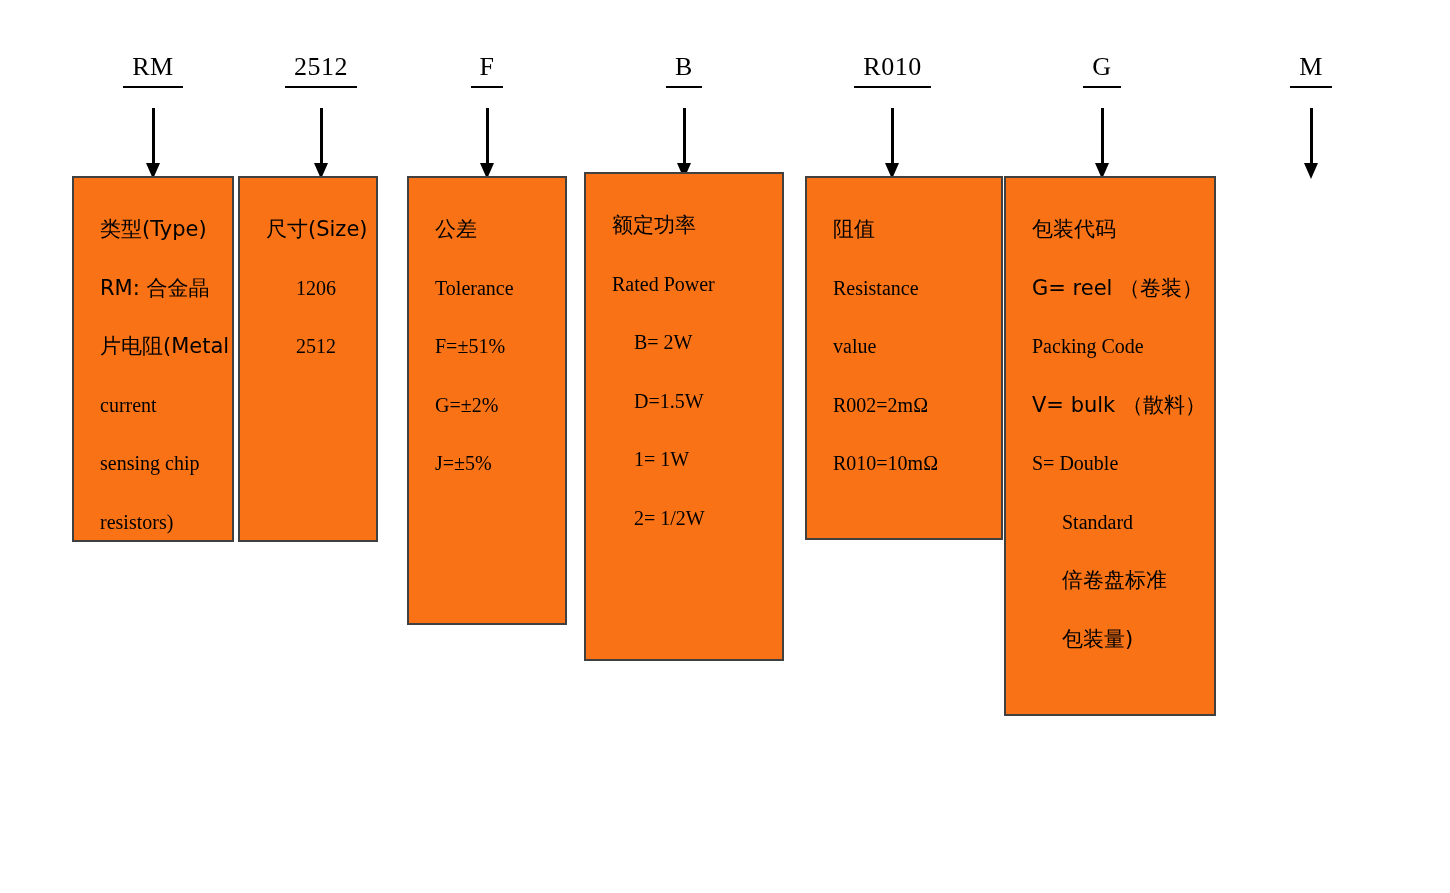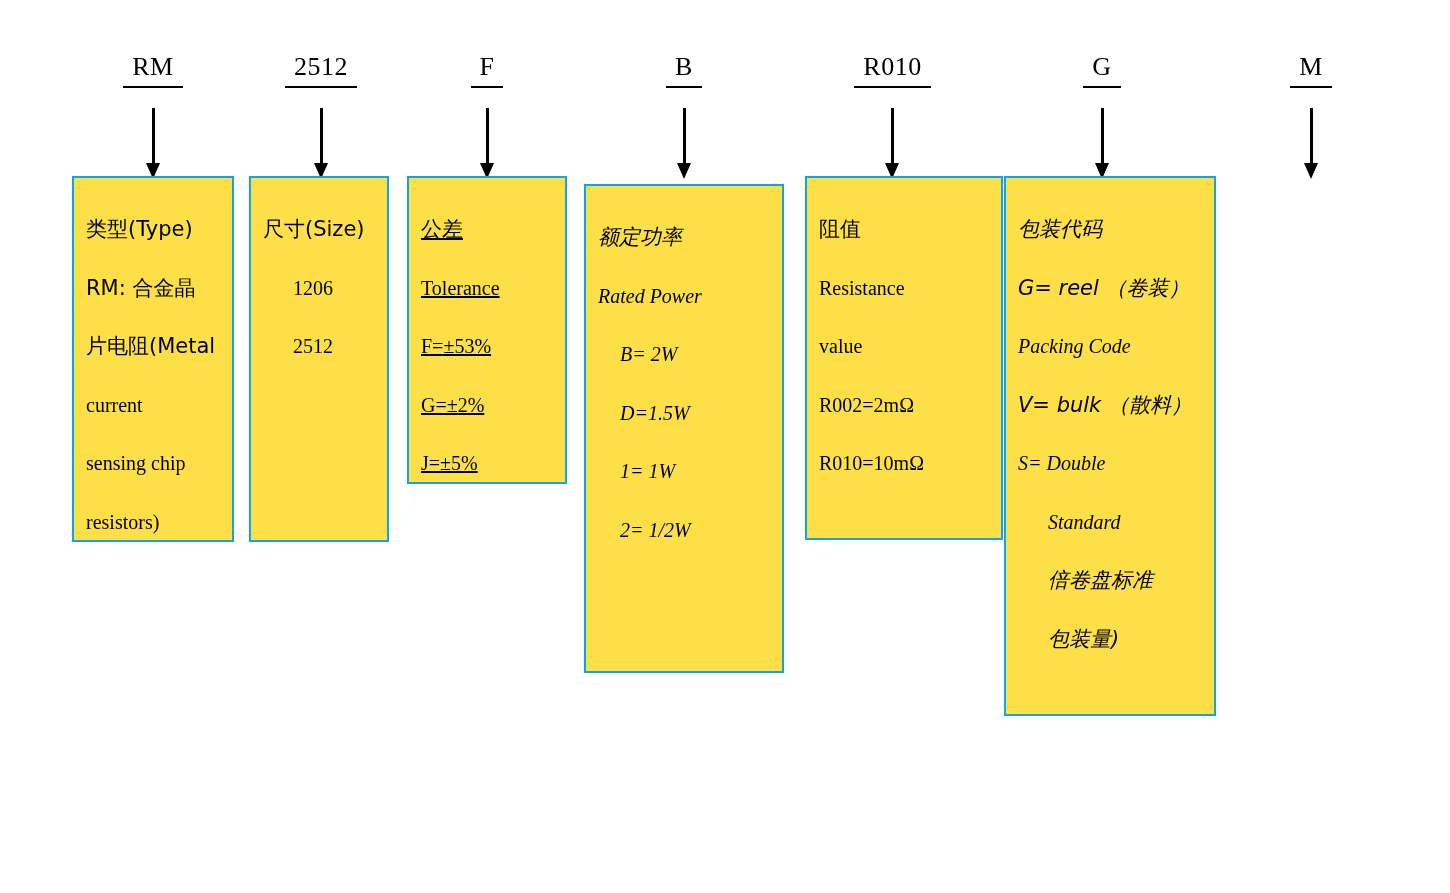--- a/index.html
+++ b/index.html
@@ -55,23 +55,24 @@
     top: 55px;
     width: 0;
     height: 0;
     border-left: 7.5px solid transparent;
     border-right: 7.5px solid transparent;
     border-top: 16px solid #000;
   }
   
   .box {
     position: absolute;
-    border: 2px solid #0ea5e9;
+    border: 2px solid #404040;
     box-sizing: border-box;
-    background: #fde047;
+    background: #f97316;
+    padding-left: 14px;
   }
   .box-inner {
     padding: 22px 0 0 12px;
   }
   .line {
     font-size: 20px;
     line-height: 58.5px;
     white-space: nowrap;
   }
   .line.indent {
@@ -105,47 +106,47 @@
         <div class="line">current</div>
         <div class="line">sensing chip</div>
         <div class="line">resistors)</div>
       </div>
     </div>
     <div class="code-header" style="left: 231px; width: 180px;"><span class="code-text">2512</span></div>
     <div class="arrow" style="left: 319.5px;">
       <div class="stem"></div>
       <div class="head"></div>
     </div>
-    <div class="box" style="left: 249px; top: 176px; width: 140px; height: 366px;">
+    <div class="box" style="left: 238px; top: 176px; width: 140px; height: 366px;">
       <div class="box-inner">
         <div class="line cjk">尺寸(Size)</div>
         <div class="line indent">1206</div>
         <div class="line indent">2512</div>
       </div>
     </div>
     <div class="code-header" style="left: 397px; width: 180px;"><span class="code-text">F</span></div>
     <div class="arrow" style="left: 485.5px;">
       <div class="stem"></div>
       <div class="head"></div>
     </div>
-    <div class="box" style="left: 407px; top: 176px; width: 160px; height: 308px; text-decoration: underline;">
+    <div class="box" style="left: 407px; top: 176px; width: 160px; height: 449px;">
       <div class="box-inner">
         <div class="line cjk">公差</div>
         <div class="line">Tolerance</div>
-        <div class="line">F=±53%</div>
+        <div class="line">F=±51%</div>
         <div class="line">G=±2%</div>
         <div class="line">J=±5%</div>
       </div>
     </div>
     <div class="code-header" style="left: 594px; width: 180px;"><span class="code-text">B</span></div>
     <div class="arrow" style="left: 682.5px;">
       <div class="stem"></div>
       <div class="head"></div>
     </div>
-    <div class="box" style="left: 584px; top: 184px; width: 200px; height: 489px; font-style: italic;">
+    <div class="box" style="left: 584px; top: 172px; width: 200px; height: 489px;">
       <div class="box-inner">
         <div class="line cjk">额定功率</div>
         <div class="line">Rated Power</div>
         <div class="line indent-sm">B= 2W</div>
         <div class="line indent-sm">D=1.5W</div>
         <div class="line indent-sm">1= 1W</div>
         <div class="line indent-sm">2= 1/2W</div>
       </div>
     </div>
     <div class="code-header" style="left: 802.5px; width: 180px;"><span class="code-text">R010</span></div>
@@ -160,21 +161,21 @@
         <div class="line">value</div>
         <div class="line">R002=2mΩ</div>
         <div class="line">R010=10mΩ</div>
       </div>
     </div>
     <div class="code-header" style="left: 1012px; width: 180px;"><span class="code-text">G</span></div>
     <div class="arrow" style="left: 1100.5px;">
       <div class="stem"></div>
       <div class="head"></div>
     </div>
-    <div class="box" style="left: 1004px; top: 176px; width: 212px; height: 540px; font-style: italic;">
+    <div class="box" style="left: 1004px; top: 176px; width: 212px; height: 540px;">
       <div class="box-inner">
         <div class="line cjk">包装代码</div>
         <div class="line cjk">G= reel （卷装）</div>
         <div class="line">Packing Code</div>
         <div class="line cjk">V= bulk （散料）</div>
         <div class="line">S= Double</div>
         <div class="line indent">Standard</div>
         <div class="line indent cjk">倍卷盘标准</div>
         <div class="line indent cjk">包装量)</div>
       </div>

